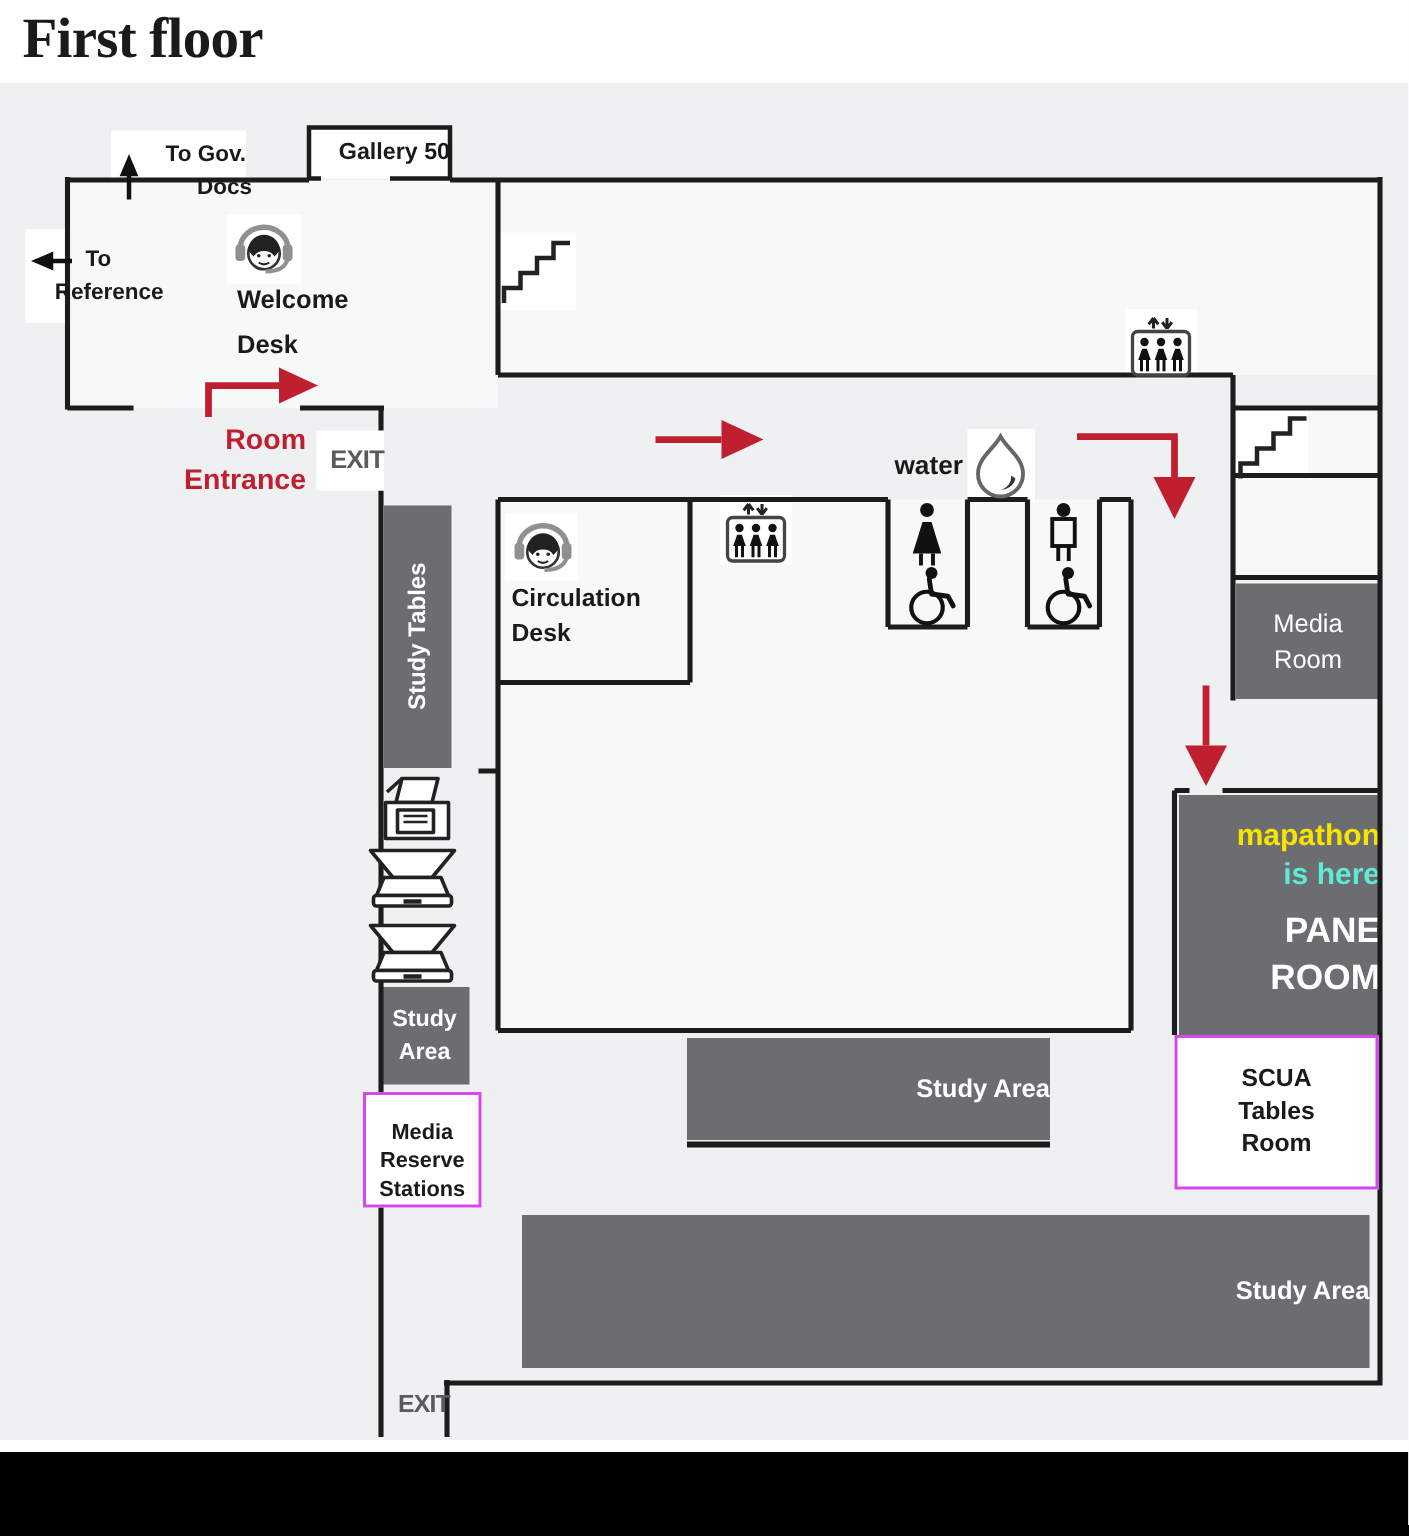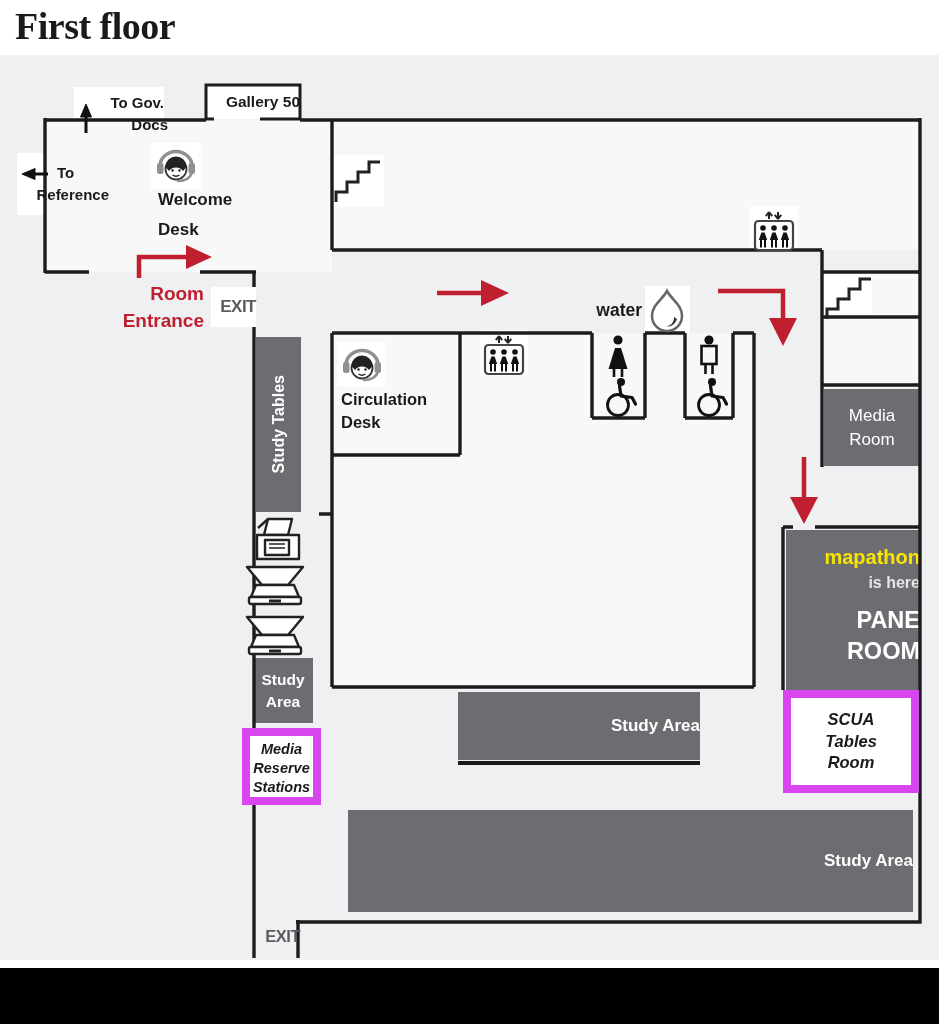--- a/index.html
+++ b/index.html
@@ -8,21 +8,21 @@
   .abs{position:absolute;}
   .map-bg{left:0;top:55px;width:939px;height:905px;background:#eff0f1;}
   .black-bar{left:0;top:968px;width:939px;height:56px;background:#000;}
   .title{left:15px;top:4px;font-family:"Liberation Serif","DejaVu Serif",serif;
          font-weight:700;font-size:38px;color:#141414;letter-spacing:-0.5px;}
   svg.layer{position:absolute;left:0;top:0;z-index:2;}
   .lbl{position:absolute;z-index:3;color:#1a1a1a;font-weight:700;}
   .center{text-align:right;}
   .white-box{background:#fff;}
   .gray-box{background:#6b6d70;color:#fff;}
-  .bordered{border:8px solid #d946ef;box-sizing:border-box;font-style:italic;}
+  .bordered{border:2px solid #d946ef;box-sizing:border-box;}
   .flexcol{display:flex;flex-direction:column;justify-content:center;align-items:center;}
   .red{color:#c01f2f;}
   .exit{color:#5a5b5e;letter-spacing:-0.5px;}
   .vtext{writing-mode:vertical-rl;transform:rotate(180deg);}
 </style>
 </head>
 <body>
 
 <div class="page">
 
@@ -200,21 +200,21 @@
 
   <div class="abs lbl" style="left:572px;top:300px;width:70px;text-align:right;font-size:17.5px;">water</div>
 
   <div class="abs gray-box flexcol" style="left:824px;top:389px;width:96px;height:77px;font-size:17px;line-height:23.5px;">
     <div>Media</div>
     <div>Room</div>
   </div>
 
   <div class="abs gray-box" style="left:786px;top:530px;width:134px;height:160px;text-align:right;">
     <div class="lbl" style="position:static;color:#f9e400;font-size:20px;line-height:26px;margin-top:14px;">mapathon</div>
-    <div class="lbl" style="position:static;color:#e5e5e5;font-size:16px;line-height:26px;padding-left:20px;">is here</div>
+    <div class="lbl" style="position:static;color:#5eead4;font-size:20px;line-height:26px;padding-left:20px;">is here</div>
     <div class="lbl" style="position:static;color:#fff;font-size:23.5px;line-height:31px;margin-top:9px;">PANE</div>
     <div class="lbl" style="position:static;color:#fff;font-size:23.5px;line-height:31px;">ROOM</div>
   </div>
 
   <div class="abs white-box bordered flexcol lbl" style="left:783px;top:690px;width:136px;height:103px;font-size:16.5px;line-height:21.5px;">
     <div>SCUA</div>
     <div>Tables</div>
     <div>Room</div>
   </div>
 

